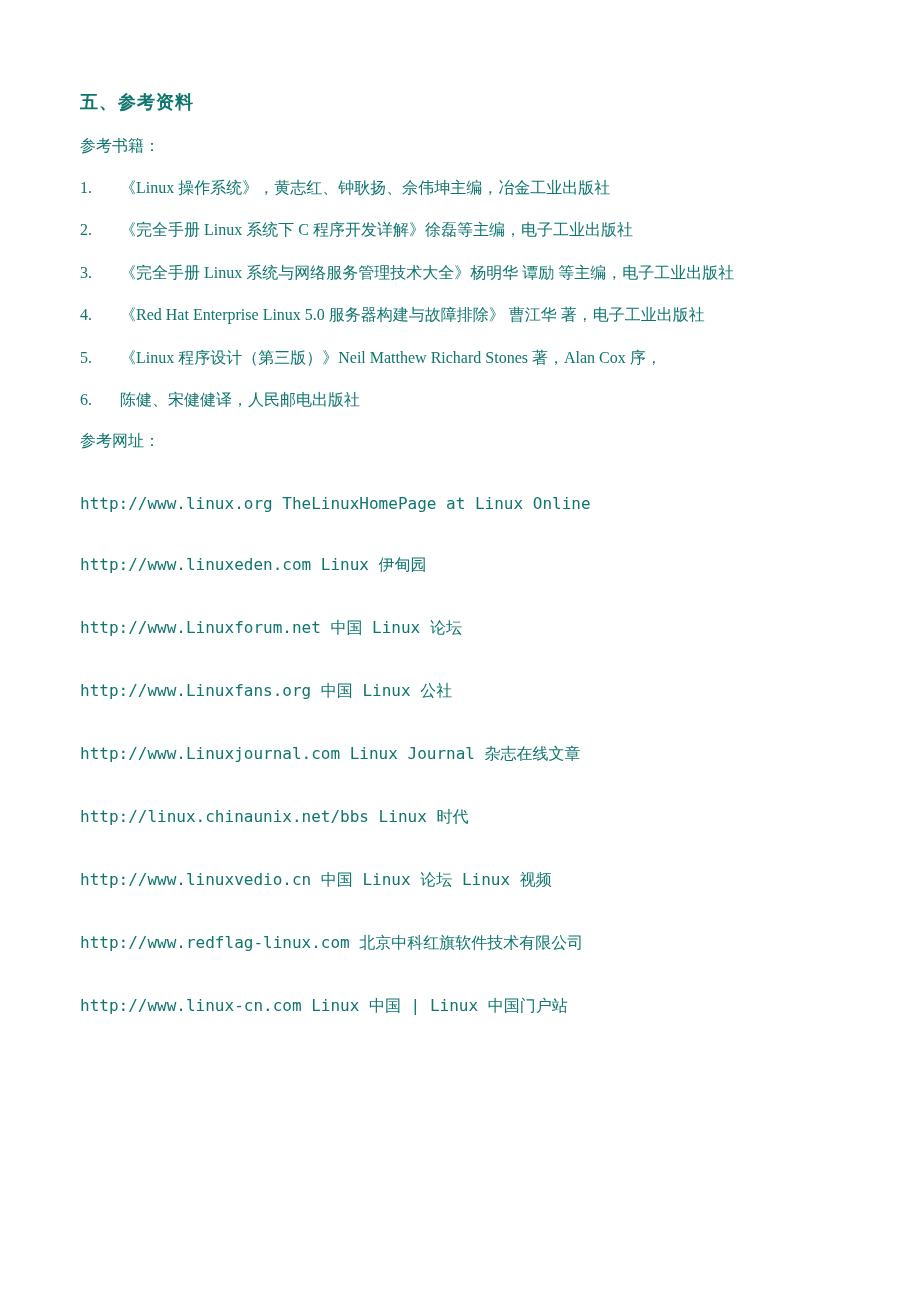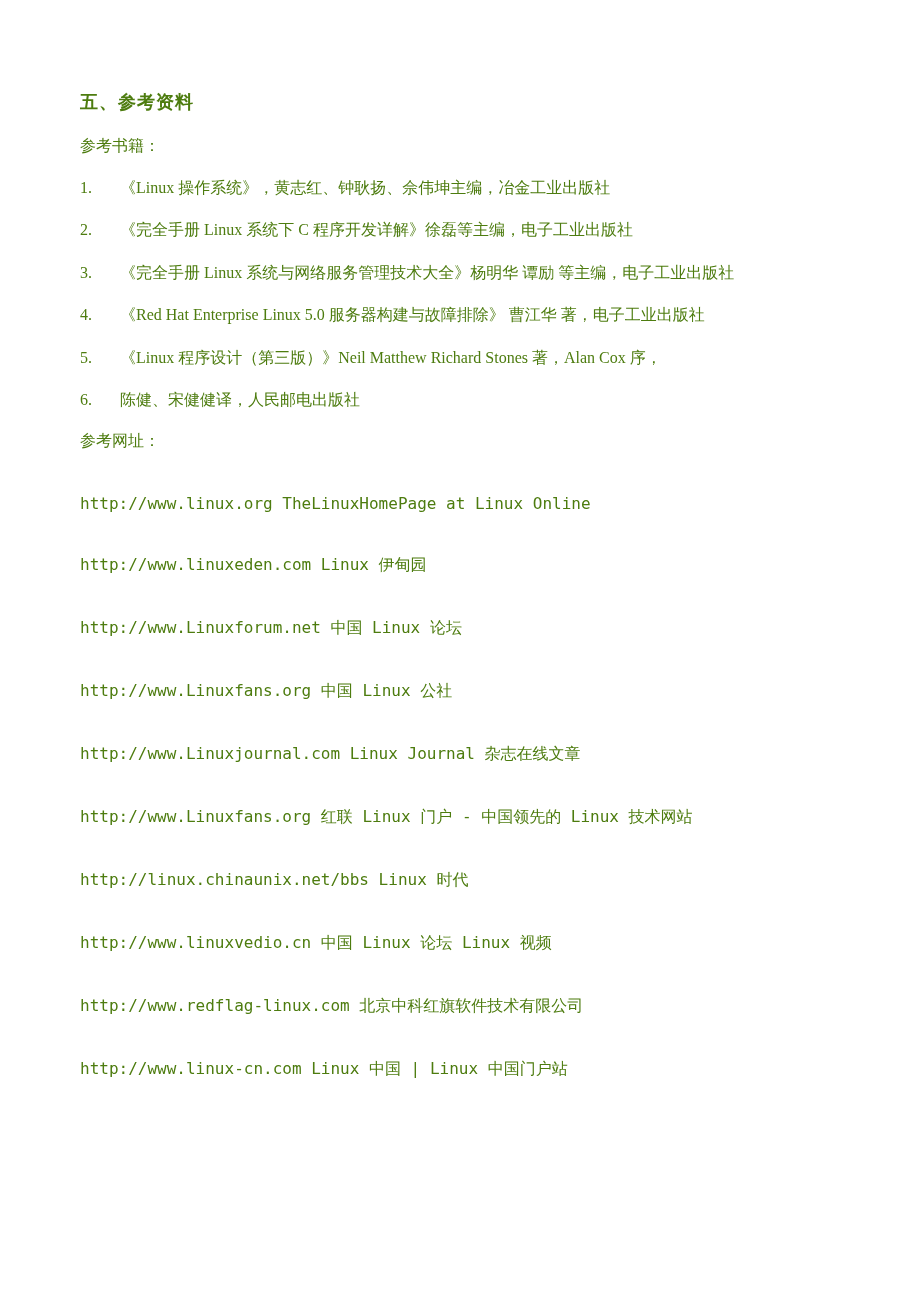--- a/index.html
+++ b/index.html
@@ -4,21 +4,21 @@
   <style>
     body {
       margin: 0;
       padding: 0;
       background: #ffffff;
       font-family: "SimSun", "宋体", serif;
       width: 920px;
     }
     .page {
       padding: 90px 80px 60px 80px;
-      color: #4d7c0f;
+      color: #0f766e;
     }
     .section-title {
       font-weight: bold;
       font-size: 18px;
       margin-bottom: 22px;
       letter-spacing: 1px;
     }
     .subheading {
       font-weight: normal;
       font-size: 16px;
@@ -83,20 +83,19 @@
   </div>
 
   <div class="subheading">参考网址：</div>
 
   <div>
     <div class="url-line">http://www.linux.org TheLinuxHomePage at Linux Online</div>
     <div class="url-line">http://www.linuxeden.com Linux 伊甸园</div>
     <div class="url-line">http://www.Linuxforum.net 中国 Linux 论坛</div>
     <div class="url-line">http://www.Linuxfans.org 中国 Linux 公社</div>
     <div class="url-line">http://www.Linuxjournal.com Linux Journal 杂志在线文章</div>
-    <div class="url-line">http://www.Linuxfans.org 红联 Linux 门户 - 中国领先的 Linux 技术网站</div>
     <div class="url-line">http://linux.chinaunix.net/bbs Linux 时代</div>
     <div class="url-line">http://www.linuxvedio.cn 中国 Linux 论坛 Linux 视频</div>
     <div class="url-line">http://www.redflag-linux.com 北京中科红旗软件技术有限公司</div>
     <div class="url-line">http://www.linux-cn.com Linux 中国 | Linux 中国门户站</div>
   </div>
 
 </div>
 
 </body></html>

